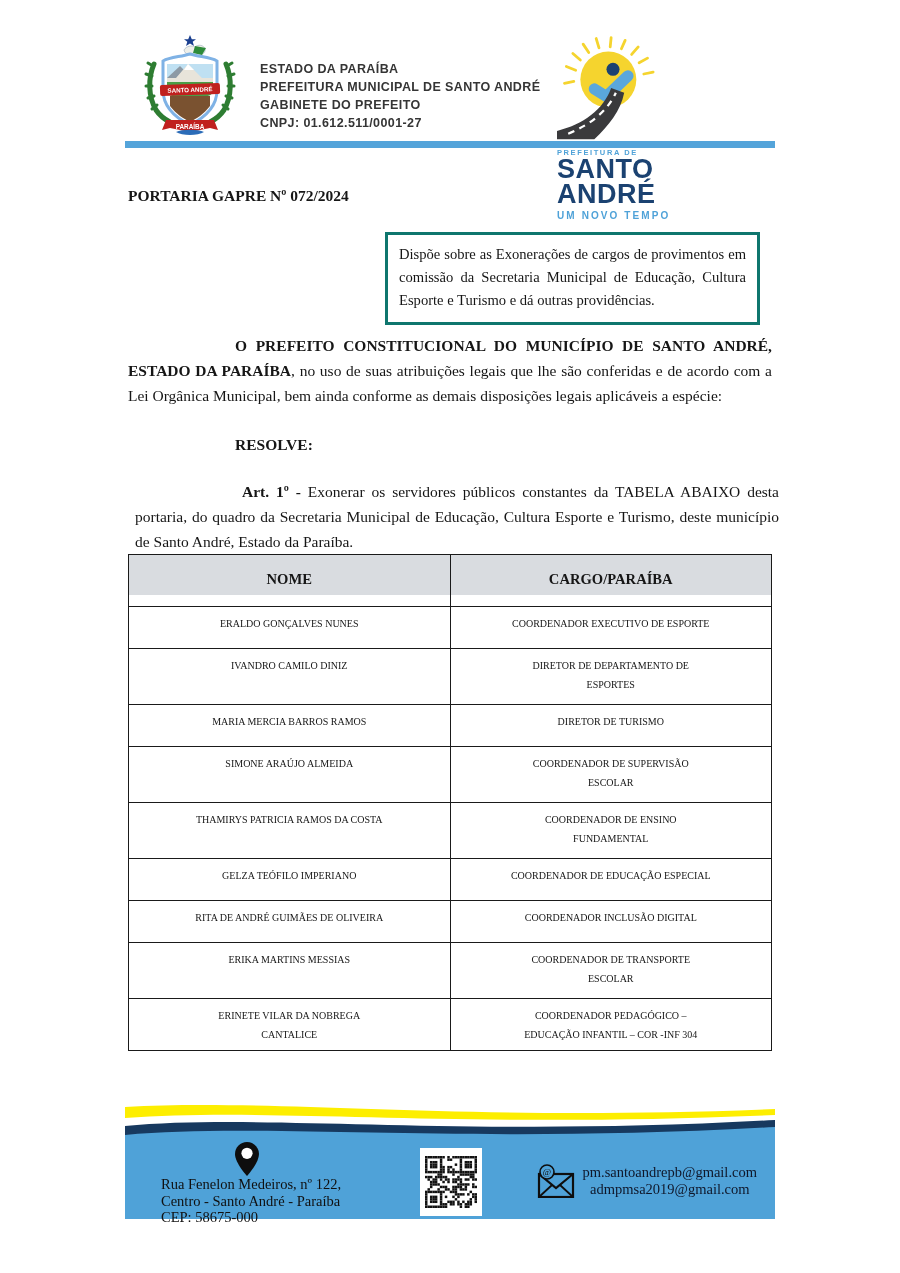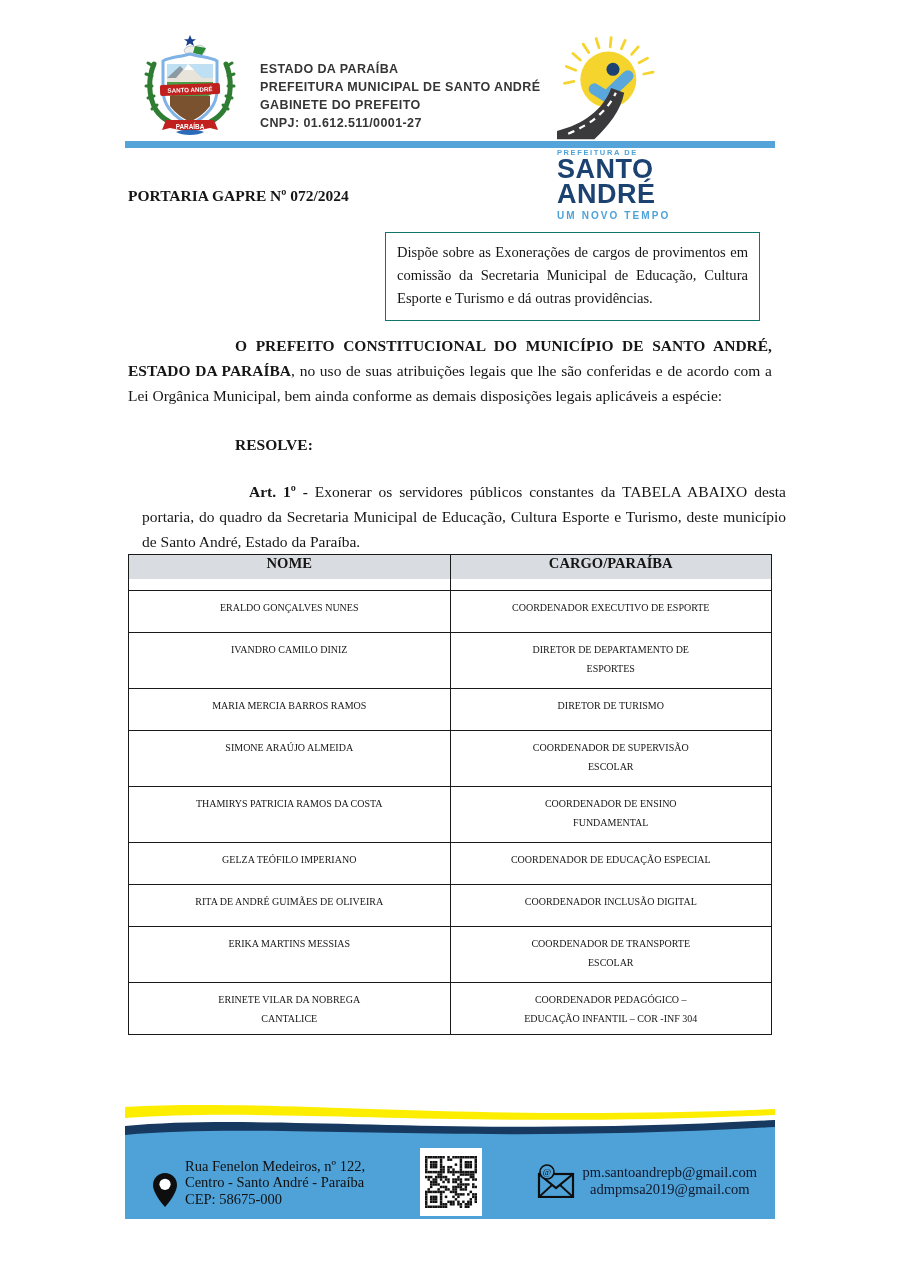--- a/index.html
+++ b/index.html
@@ -22,50 +22,50 @@
   .logo-art { width:112px; height:104px; }
   .logo-text { font-family:"Liberation Sans", sans-serif; margin-left:2px; margin-top:8px; }
   .logo-pref { font-size:7.5px; font-weight:bold; letter-spacing:1.6px; color:#4fa2d8; }
   .logo-name { font-size:27px; font-weight:bold; color:#1b4271; line-height:25px; letter-spacing:.5px; }
   .logo-tag { font-size:10px; font-weight:bold; letter-spacing:2.1px; color:#4fa2d8; margin-top:3px; }
   .blue-rule { position:absolute; top:141px; left:125px; width:650px; height:7px; background:#54a4da; }
   
   .doc-title { position:absolute; top:187px; left:128px; font-size:15.5px; font-weight:bold; }
   .summary-box {
     position:absolute; top:232px; left:385px; width:375px;
-    border:1px solid #0f766e; padding:8px 11px 10px;
+    border:3px solid #0f766e; padding:8px 11px 10px;
     font-size:14.6px; line-height:23px; text-align:justify;
   }
   .preamble {
     position:absolute; top:333px; left:128px; width:644px;
     font-size:15.5px; line-height:25px; text-align:justify; text-indent:107px;
   }
   .resolve { position:absolute; top:436px; left:235px; font-size:15.5px; font-weight:bold; }
   .art1 {
-    position:absolute; top:479px; left:142px; width:644px;
+    position:absolute; top:479px; left:135px; width:644px;
     font-size:15.5px; line-height:25px; text-align:justify; text-indent:107px;
   }
   
   table.roster { position:absolute; top:554px; left:128px; width:644px; border-collapse:collapse; }
   table.roster, table.roster th, table.roster td { border:1px solid #1a1a1a; }
   table.roster th { padding:0 0 11px 0; font-size:14.6px; vertical-align:top; }
-  table.roster th .shade { background:#d9dce0; padding:0 0 7px; font-weight:bold; }
+  table.roster th .shade { background:#d9dce0; padding:16px 0 7px; font-weight:bold; }
   table.roster td {
     vertical-align:top; text-align:center; font-size:10px; line-height:19px;
     padding:7px 6px 0; white-space:pre-line;
   }
   tr.h1 td { height:42px; } tr.h2 td { height:56px;margin-left:33px; } tr.h3 td { height:52px; }
   
   .footer { position:absolute; top:1098px; left:125px; width:650px; }
   .waves { display:block; width:650px; height:48px; }
   .band {
     width:650px; height:73px; background:#4fa2d8; position:relative;
     display:flex; align-items:center;
   }
-  .addr-block { display:flex; align-items:flex-end; margin-left:28px; }
+  .addr-block { display:flex; align-items:center; margin-left:28px;flex-direction:column; }
   .pin-icon { width:24px; height:34px; margin-top:3px; }
   .addr-text { margin-left:8px; font-size:14.5px; line-height:16.5px; color:#101010; white-space:pre-line; }
   .qr-box {
     position:absolute; left:295px; top:2px; width:62px; height:68px;
     background:#fff; display:flex; align-items:center; justify-content:center;
   }
   .mail-block { position:absolute; right:18px; top:18px; display:flex; align-items:center; }
   .env-icon { width:42px; height:34px; margin-right:8px; }
   .mail-text { font-size:14.5px; line-height:17px; color:#0f172a; text-align:center; white-space:pre-line; }
 </style>

